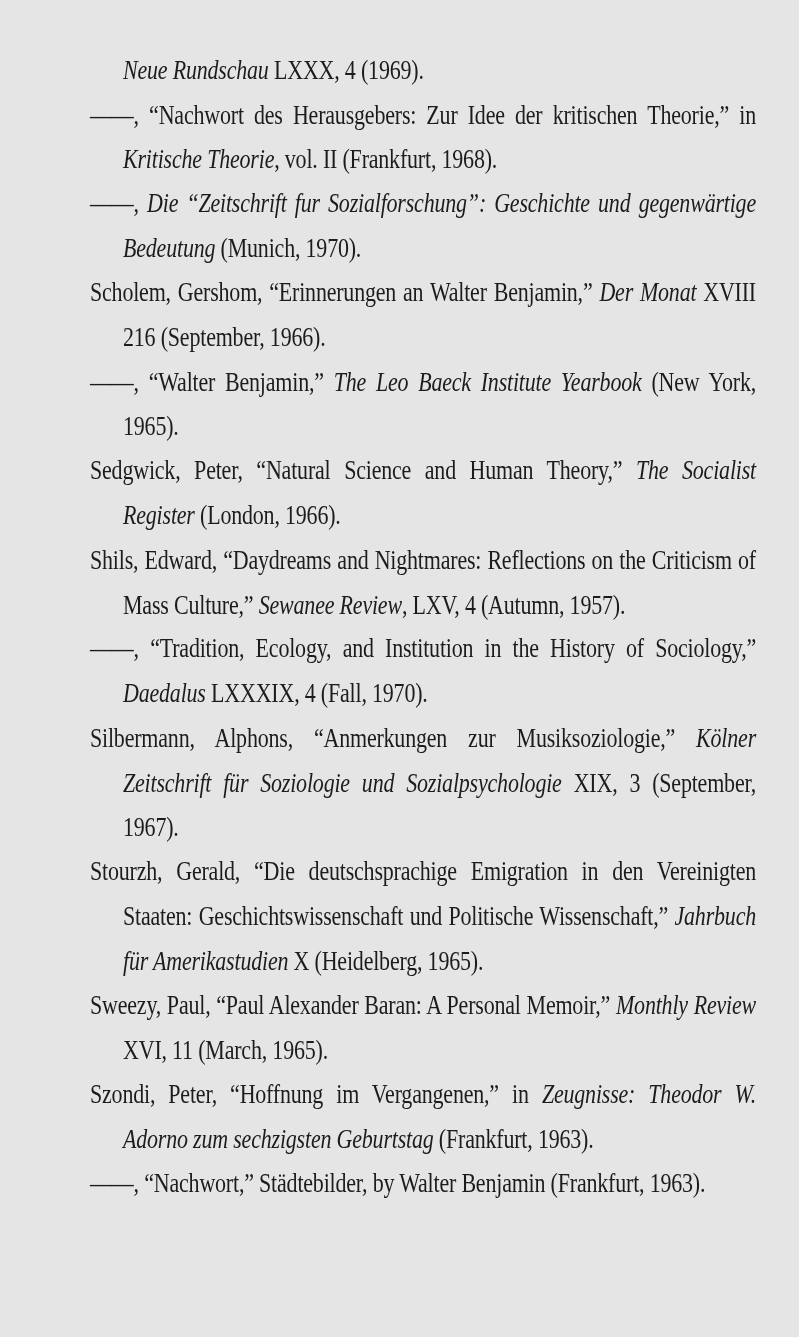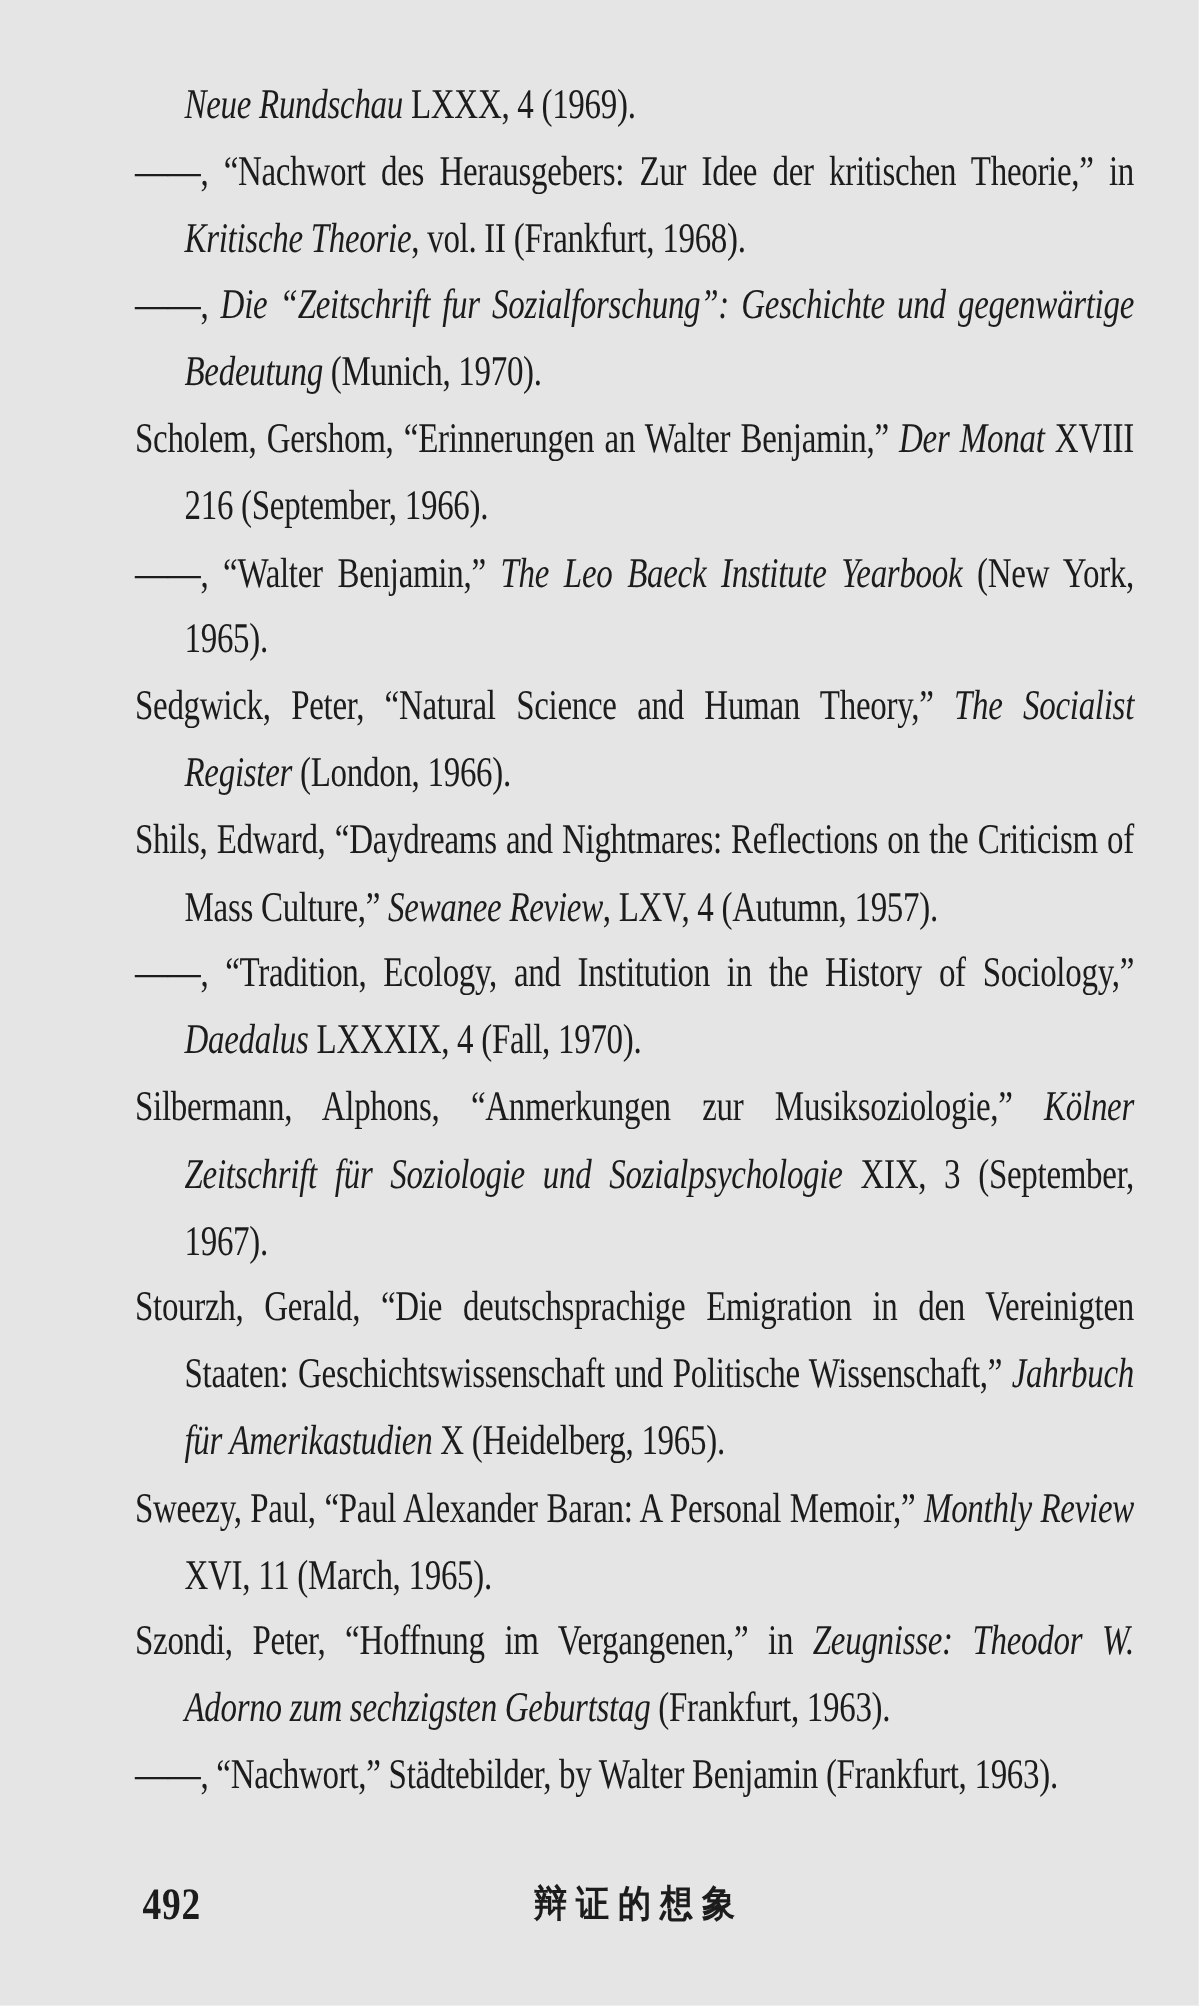--- a/index.html
+++ b/index.html
@@ -82,18 +82,14 @@
       <p class="entry"><span>Sedgwick, Peter, “Natural Science and Human Theory,” </span><i>The Socialist Register</i><span> (London, 1966).</span></p>
       <p class="entry"><span>Shils, Edward, “Daydreams and Nightmares: Reflections on the Criticism of Mass Culture,” </span><i>Sewanee Review</i><span>, LXV, 4 (Autumn, 1957).</span></p>
       <p class="entry"><span>——, “Tradition, Ecology, and Institution in the History of Sociology,” </span><i>Daedalus</i><span> LXXXIX, 4 (Fall, 1970).</span></p>
       <p class="entry"><span>Silbermann, Alphons, “Anmerkungen zur Musiksoziologie,” </span><i>Kölner Zeitschrift für Soziologie und Sozialpsychologie</i><span> XIX, 3 (September, 1967).</span></p>
       <p class="entry"><span>Stourzh, Gerald, “Die deutschsprachige Emigration in den Vereinigten Staaten: Geschichtswissenschaft und Politische Wissenschaft,” </span><i>Jahrbuch für Amerikastudien</i><span> X (Heidelberg, 1965).</span></p>
       <p class="entry"><span>Sweezy, Paul, “Paul Alexander Baran: A Personal Memoir,” </span><i>Monthly Review</i><span> XVI, 11 (March, 1965).</span></p>
       <p class="entry"><span>Szondi, Peter, “Hoffnung im Vergangenen,” in </span><i>Zeugnisse: Theodor W. Adorno zum sechzigsten Geburtstag</i><span> (Frankfurt, 1963).</span></p>
       <p class="entry"><span>——, “Nachwort,” Städtebilder, by Walter Benjamin (Frankfurt, 1963).</span></p>
     </div>
 
-  <div class="footer">
-    <span class="page-number">492</span>
-    <span class="running-title">辩证的想象</span>
-  </div>
 
 </div>
 
 </body></html>

